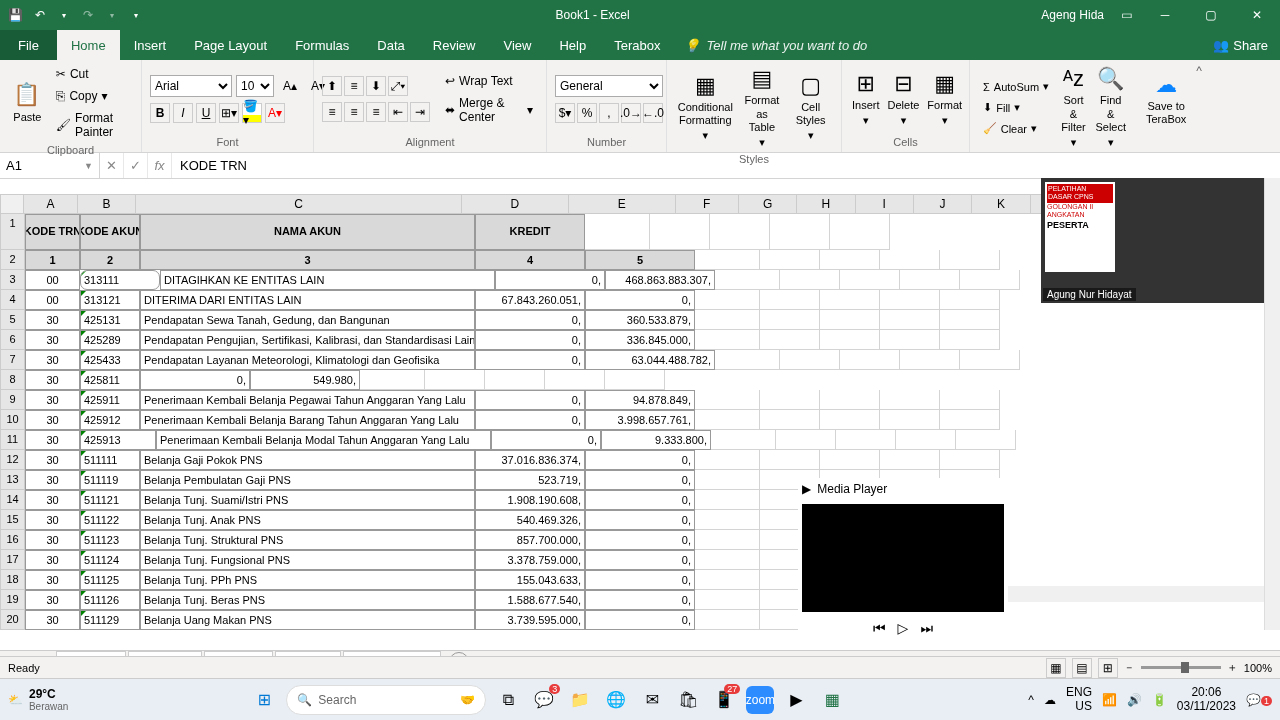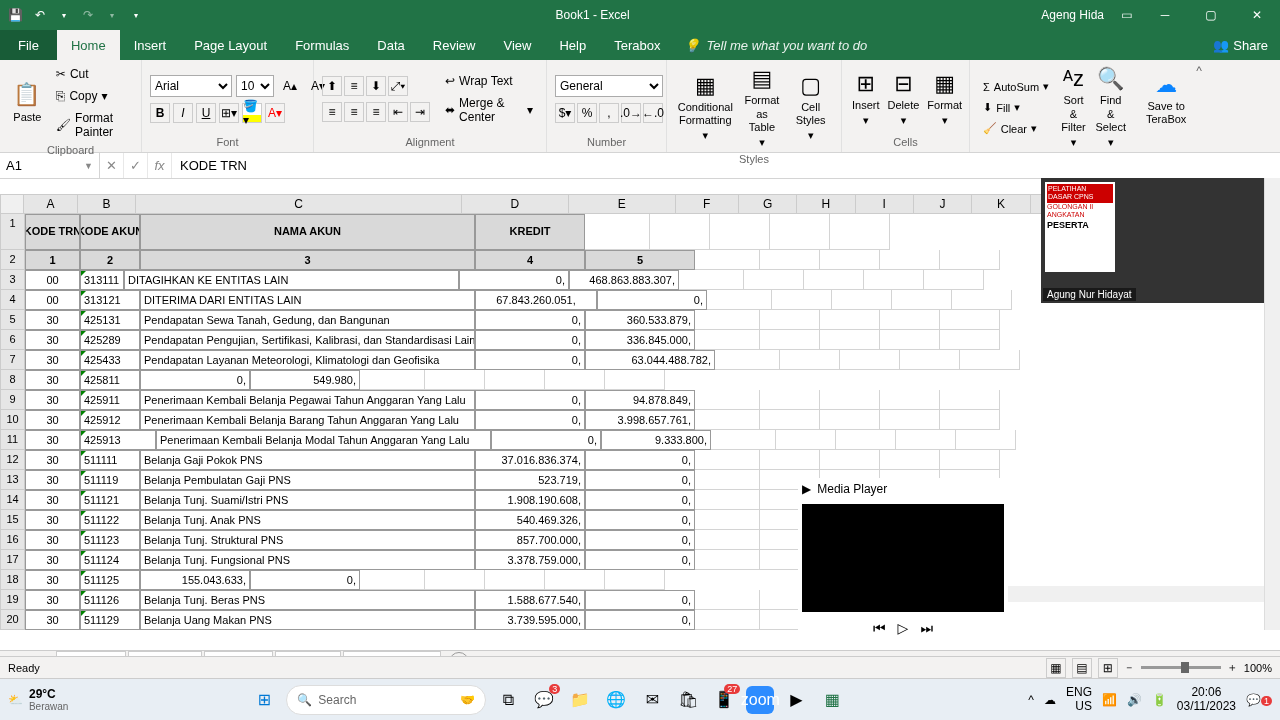--- a/index.html
+++ b/index.html
@@ -346,35 +346,35 @@
           <div class="cell b h c" style="width: 110px;">4</div>
           <div class="cell b h c" style="width: 110px;">5</div>
           <div class="cell " style="width: 65px;"></div>
           <div class="cell " style="width: 60px;"></div>
           <div class="cell " style="width: 60px;"></div>
           <div class="cell " style="width: 60px;"></div>
           <div class="cell " style="width: 60px;"></div>
         </div>
         <div class="row">
           <div class="cell b c" style="width: 55px;">00</div>
-          <div class="cell b" style="width: 44px;">313111<div class="tri"></div></div>
+          <div class="cell b" style="width: 80px; border-radius: 7px;">313111<div class="tri"></div></div>
           <div class="cell b" style="width: 335px;">DITAGIHKAN KE ENTITAS LAIN</div>
           <div class="cell b r" style="width: 110px;">0,</div>
           <div class="cell b r" style="width: 110px;">468.863.883.307,</div>
           <div class="cell " style="width: 65px;"></div>
           <div class="cell " style="width: 60px;"></div>
           <div class="cell " style="width: 60px;"></div>
           <div class="cell " style="width: 60px;"></div>
           <div class="cell " style="width: 60px;"></div>
         </div>
         <div class="row">
           <div class="cell b c" style="width: 55px;">00</div>
           <div class="cell b" style="width: 60px;">313121<div class="tri"></div></div>
           <div class="cell b" style="width: 335px;">DITERIMA DARI ENTITAS LAIN</div>
-          <div class="cell b r" style="width: 122px; text-align: center;">67.843.260.051,</div>
+          <div class="cell b r" style="width: 110px;">67.843.260.051,</div>
           <div class="cell b r" style="width: 110px;">0,</div>
           <div class="cell " style="width: 65px;"></div>
           <div class="cell " style="width: 60px;"></div>
           <div class="cell " style="width: 60px;"></div>
           <div class="cell " style="width: 60px;"></div>
           <div class="cell " style="width: 60px;"></div>
         </div>
         <div class="row">
           <div class="cell b c" style="width: 55px;">30</div>
           <div class="cell b" style="width: 60px;">425131<div class="tri"></div></div>
@@ -526,20 +526,21 @@
           <div class="cell b r" style="width: 110px;">0,</div>
           <div class="cell " style="width: 65px;"></div>
           <div class="cell " style="width: 60px;"></div>
           <div class="cell " style="width: 60px;"></div>
           <div class="cell " style="width: 60px;"></div>
           <div class="cell " style="width: 60px;"></div>
         </div>
         <div class="row">
           <div class="cell b c" style="width: 55px;">30</div>
           <div class="cell b" style="width: 60px;">511125<div class="tri"></div></div>
+          <div class="cell b" style="width: 335px;">Belanja Tunj. PPh PNS</div>
           <div class="cell b r" style="width: 110px;">155.043.633,</div>
           <div class="cell b r" style="width: 110px;">0,</div>
           <div class="cell " style="width: 65px;"></div>
           <div class="cell " style="width: 60px;"></div>
           <div class="cell " style="width: 60px;"></div>
           <div class="cell " style="width: 60px;"></div>
           <div class="cell " style="width: 60px;"></div>
         </div>
         <div class="row">
           <div class="cell b c" style="width: 55px;">30</div>
@@ -633,21 +634,21 @@
         <span style="color:#666;">Search</span>
         <span style="margin-left:auto;">🤝</span>
       </div>
     <div class="tb-icon">⧉</div>
     <div class="tb-icon">💬<span class="badge">3</span></div>
     <div class="tb-icon">📁</div>
     <div class="tb-icon">🌐</div>
     <div class="tb-icon">✉</div>
     <div class="tb-icon">🛍</div>
     <div class="tb-icon">📱<span class="badge">27</span></div>
-    <div class="tb-icon" style="background:#2d8cff;color:#fff;border-radius:6px;font-size:16px;text-align:center;">zoom</div>
+    <div class="tb-icon" style="background:#2d8cff;color:#fff;border-radius:6px;font-size:12px;text-align:center;">zoom</div>
     <div class="tb-icon">▶</div>
     <div class="tb-icon" style="color:#217346;">▦</div>
   </div>
   <div class="tray">
     <span>^</span>
     <span>☁</span>
     <div style="text-align:right;line-height:1.1;">
         <div>ENG</div>
         <div>US</div>
       </div>

